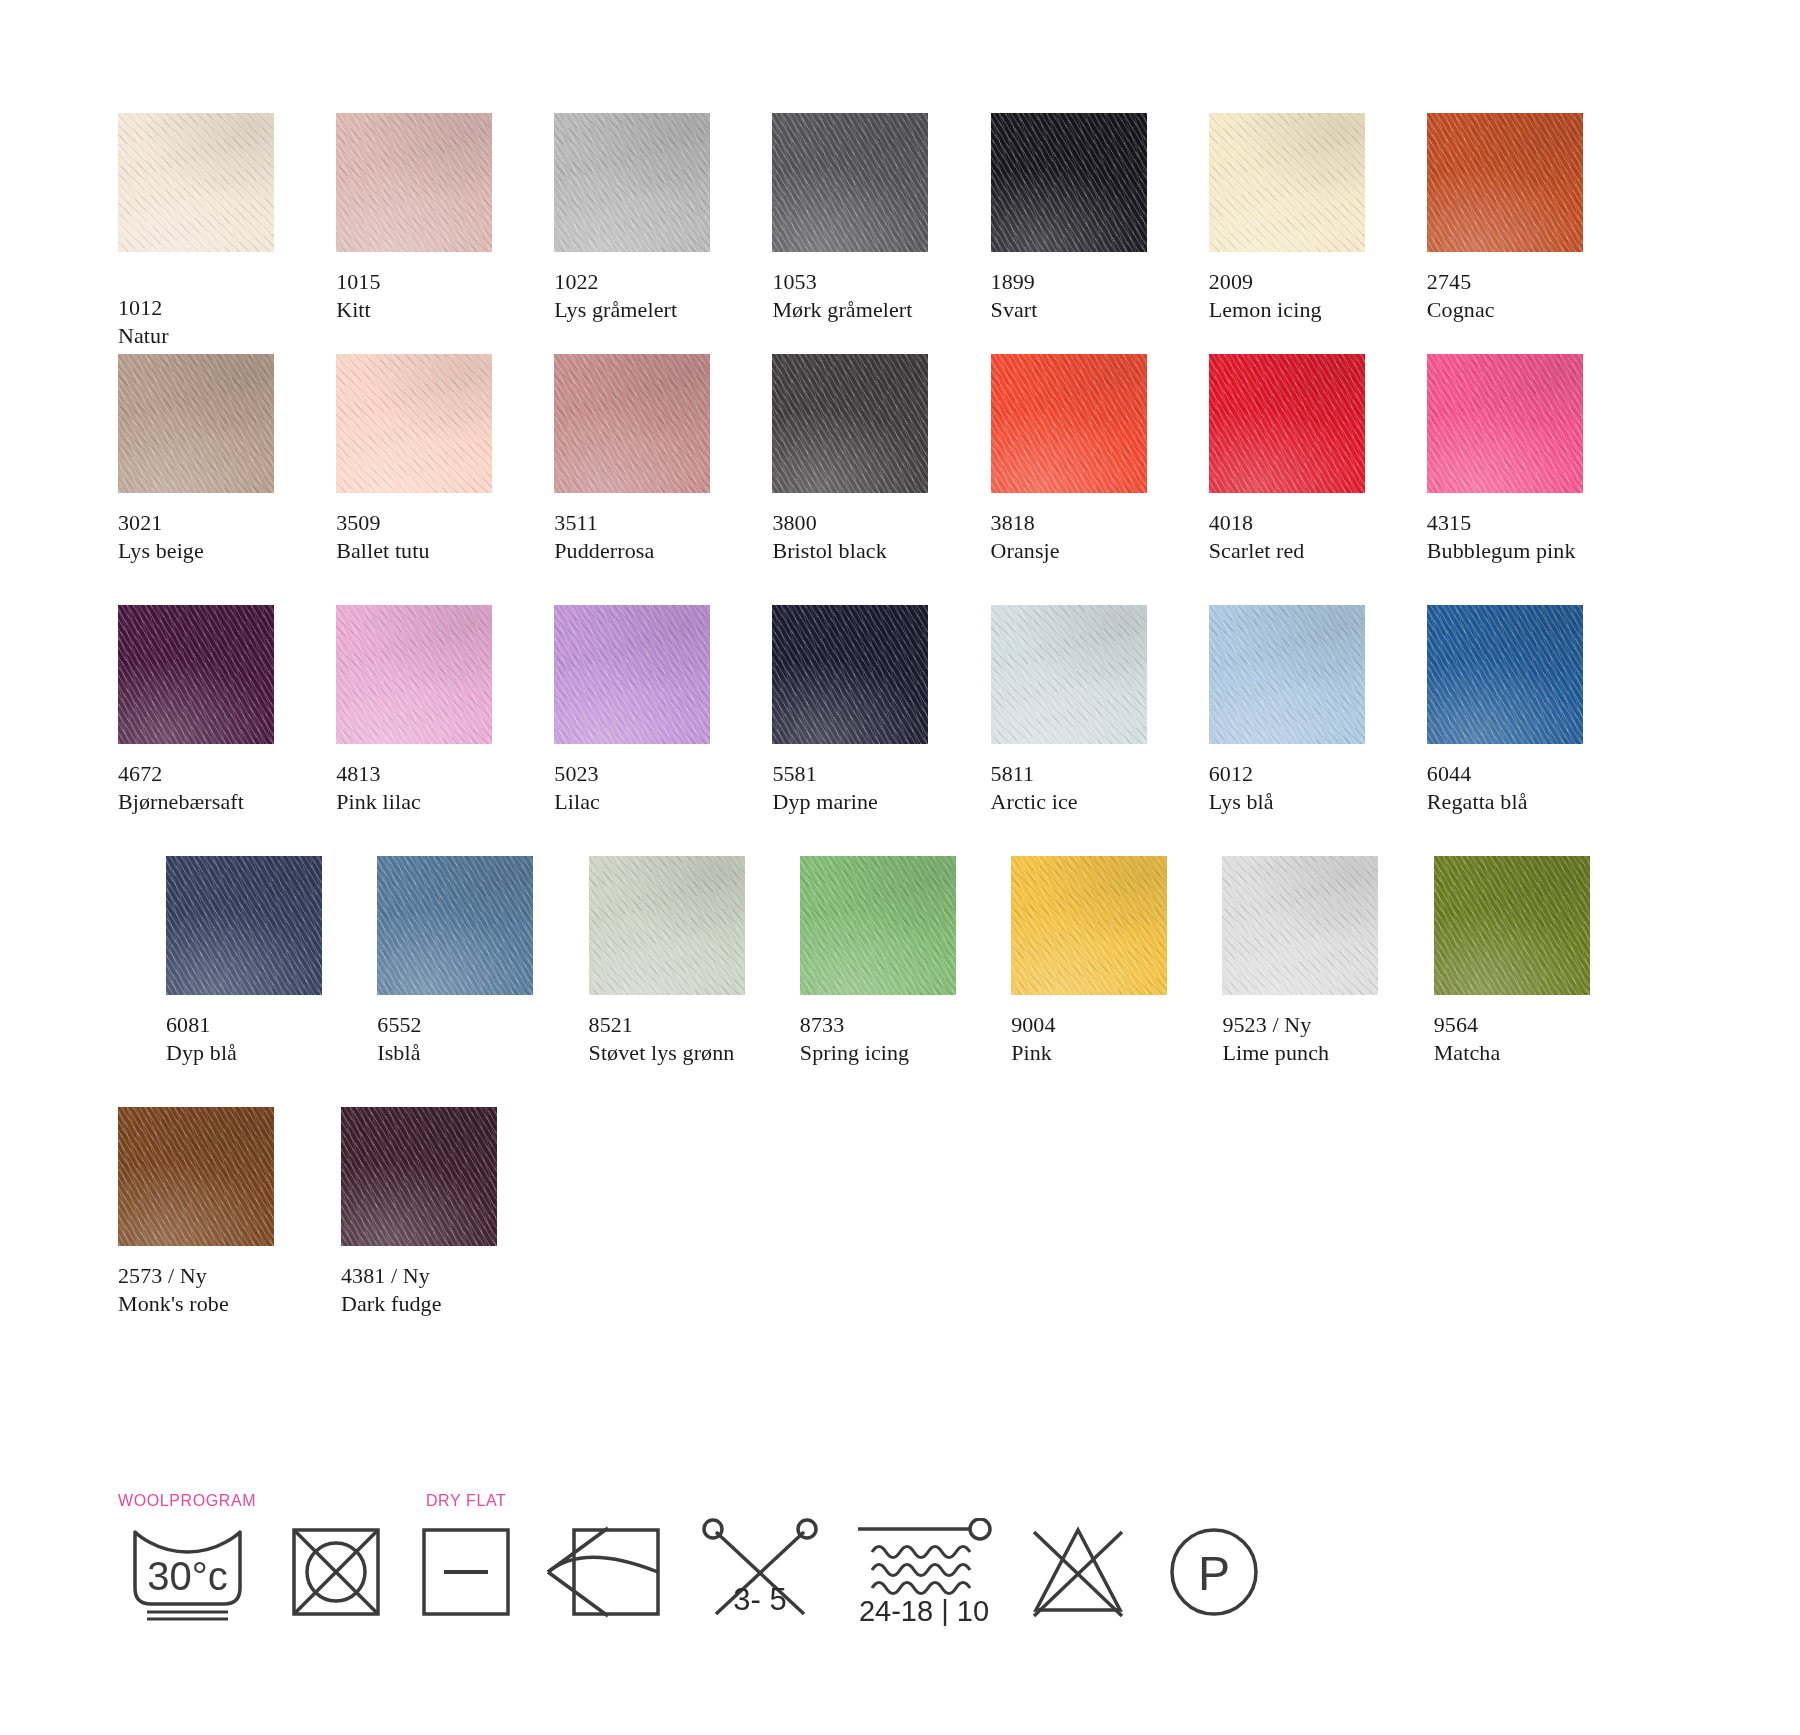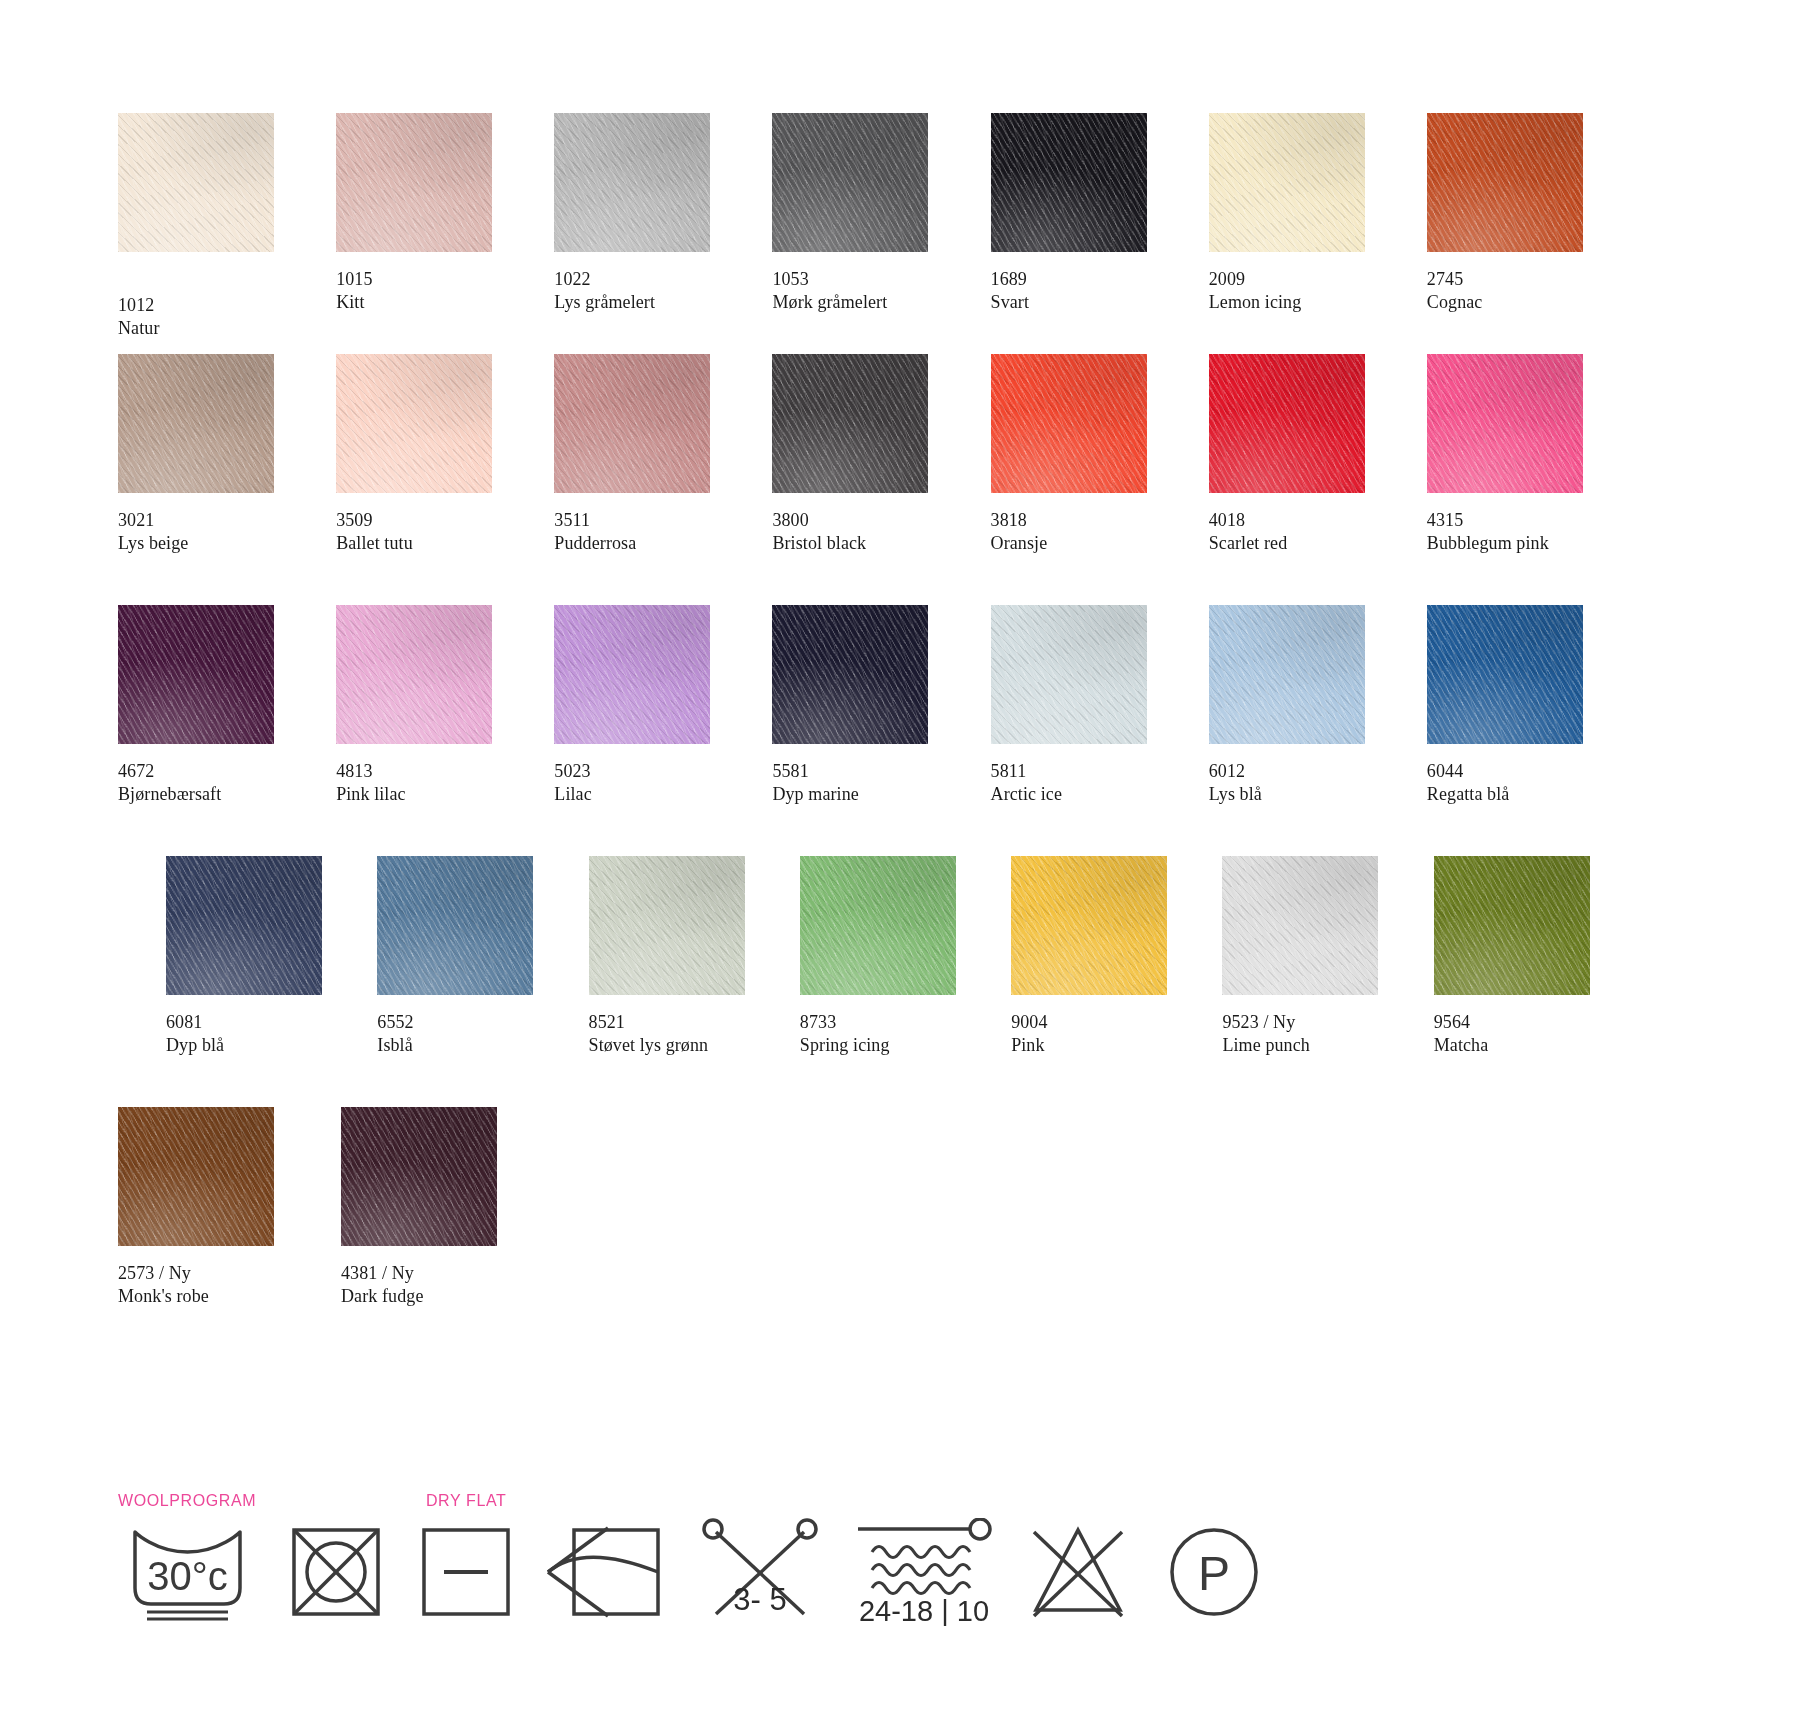--- a/index.html
+++ b/index.html
@@ -73,21 +73,21 @@
     position: absolute;
     inset: 0;
     background:
       radial-gradient(ellipse 120% 90% at 30% 95%, rgba(255,255,255,0.22), rgba(255,255,255,0) 62%),
       radial-gradient(ellipse 100% 80% at 85% 10%, rgba(0,0,0,0.10), rgba(0,0,0,0) 70%);
     pointer-events: none;
   }
 
   .swatch-caption {
     margin-top: 16px;
-    font-size: 18px;
+    font-size: 22px;
     line-height: 1.28;
     letter-spacing: 0.1px;
     white-space: nowrap;
   }
   .swatch-code { display: block; }
   .swatch-name { display: block; }
 
   
   .grid-row .swatch-cell .swatch-caption { min-height: 58px; }
 
@@ -150,21 +150,21 @@
       <div class="swatch-cell cell-3">
         <div class="swatch-img" style="background-color: rgb(84, 84, 86);"></div>
         <div class="swatch-caption">
           <span class="swatch-code">1053</span>
           <span class="swatch-name">Mørk gråmelert</span>
         </div>
       </div>
       <div class="swatch-cell cell-4">
         <div class="swatch-img" style="background-color: rgb(23, 22, 28);"></div>
         <div class="swatch-caption">
-          <span class="swatch-code">1689</span>
+          <span class="swatch-code">1899</span>
           <span class="swatch-name">Svart</span>
         </div>
       </div>
       <div class="swatch-cell cell-5">
         <div class="swatch-img" style="background-color: rgb(245, 233, 198);"></div>
         <div class="swatch-caption">
           <span class="swatch-code">2009</span>
           <span class="swatch-name">Lemon icing</span>
         </div>
       </div>

